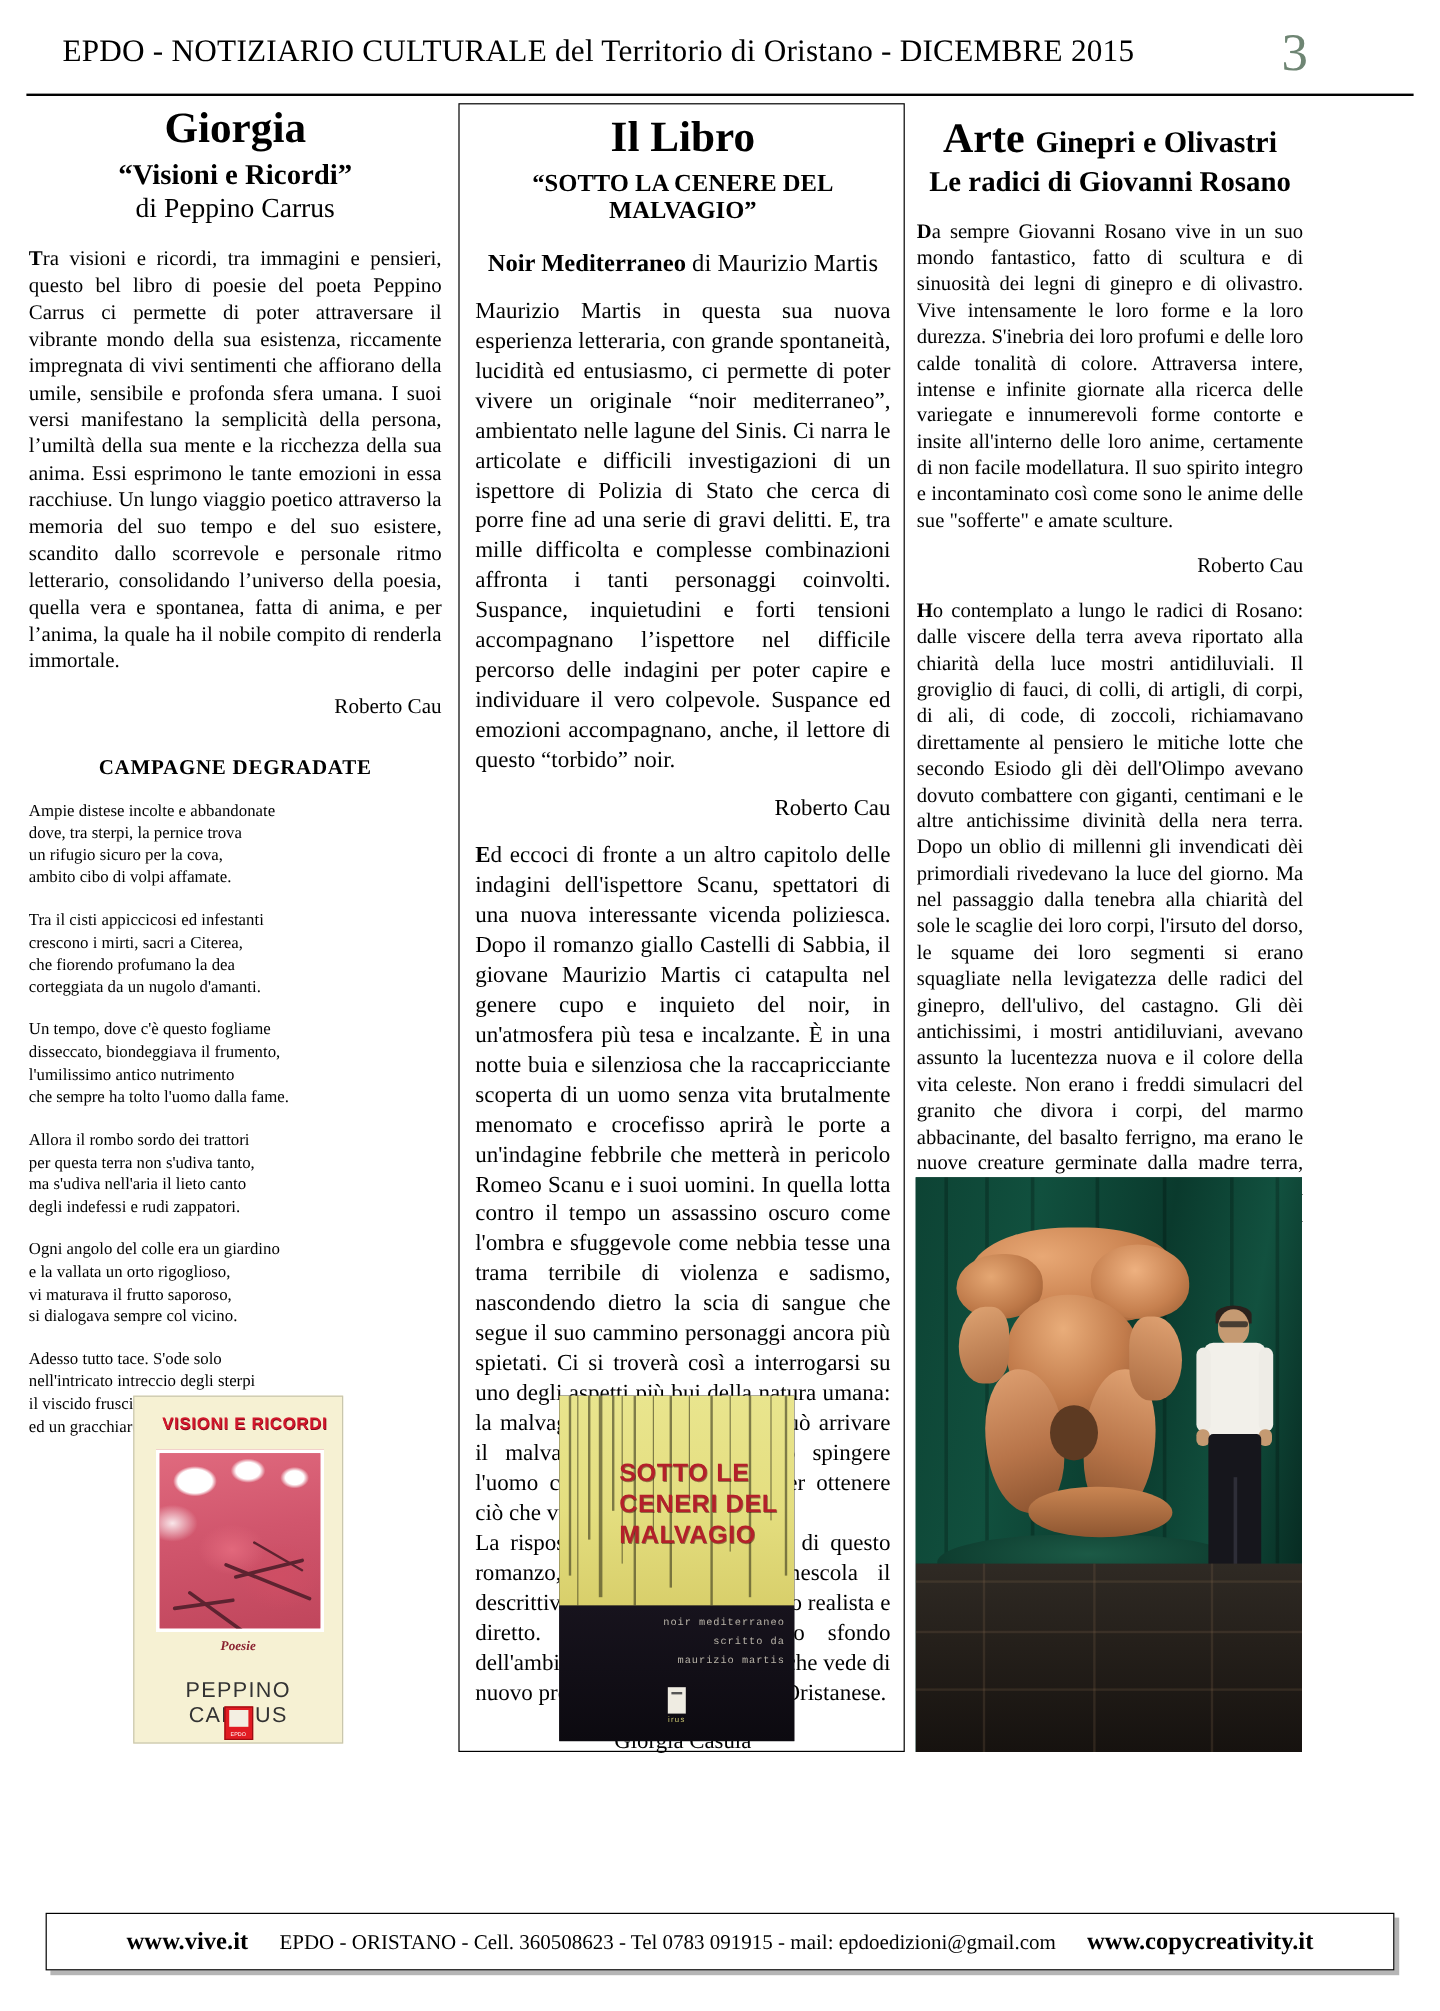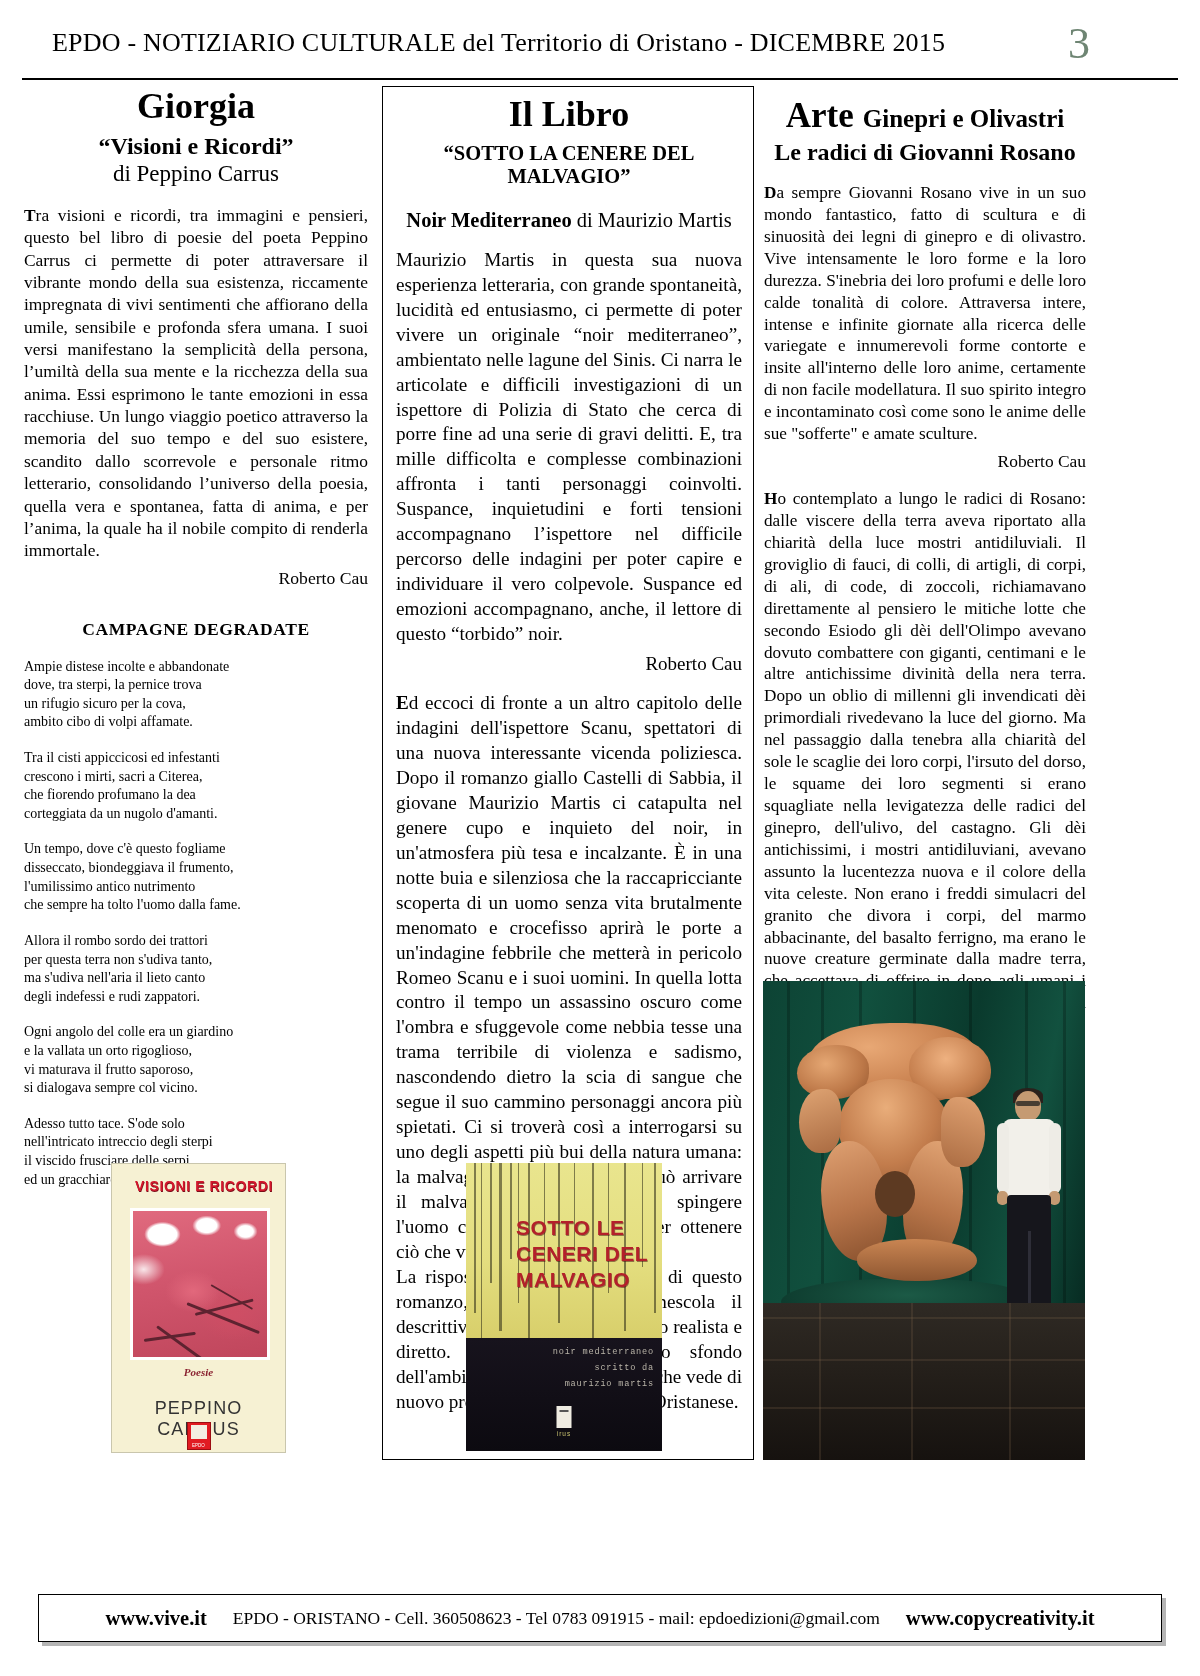--- a/index.html
+++ b/index.html
@@ -66,21 +66,21 @@
   
   .body-text{
     font-size:17.4px;line-height:1.285;text-align:justify;
     font-family:"Liberation Serif", serif;
     hyphens:none;
   }
   .body-text.c2{font-size:19.2px;line-height:1.30;}
   .body-text.c3{font-size:17.2px;line-height:1.275;}
   .body-text p{margin:0 0 0 0;}
   .body-text .dropcap{font-weight:bold;}
-  .byline{text-align:right;font-size:17.6px;margin-top:6px;}
+  .byline{text-align:right;font-size:17.6px;margin-top:16px;}
   .byline.c2{font-size:19px;}
   .byline.c3{font-size:17.4px;}
   .gap{height:16px;}
 
   
   .poem-title{
     text-align:center;font-weight:bold;font-size:17.5px;letter-spacing:.6px;
     margin-top:30px;margin-bottom:18px;
   }
   .stanza{

